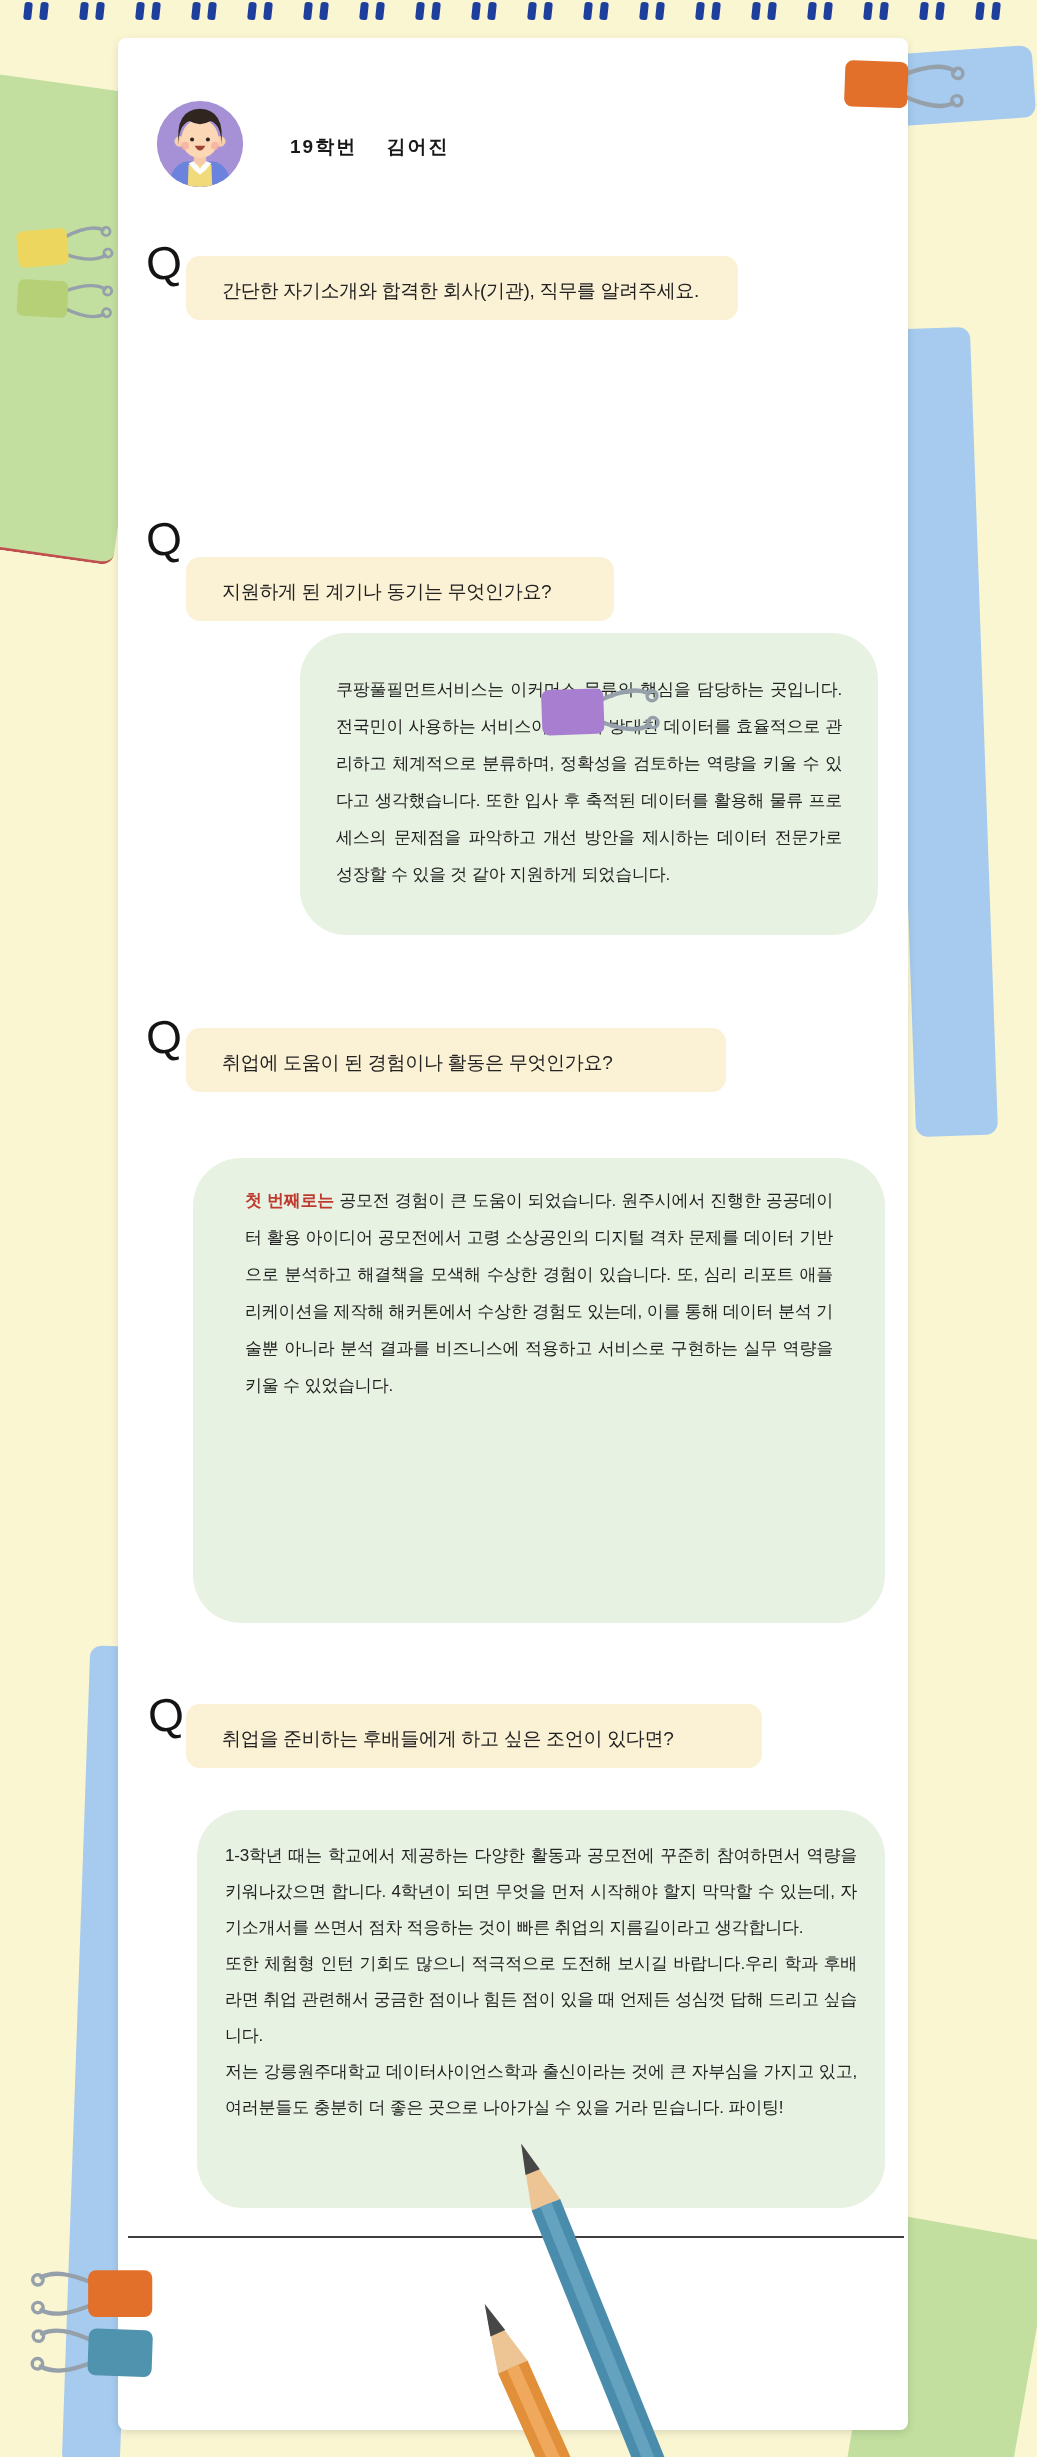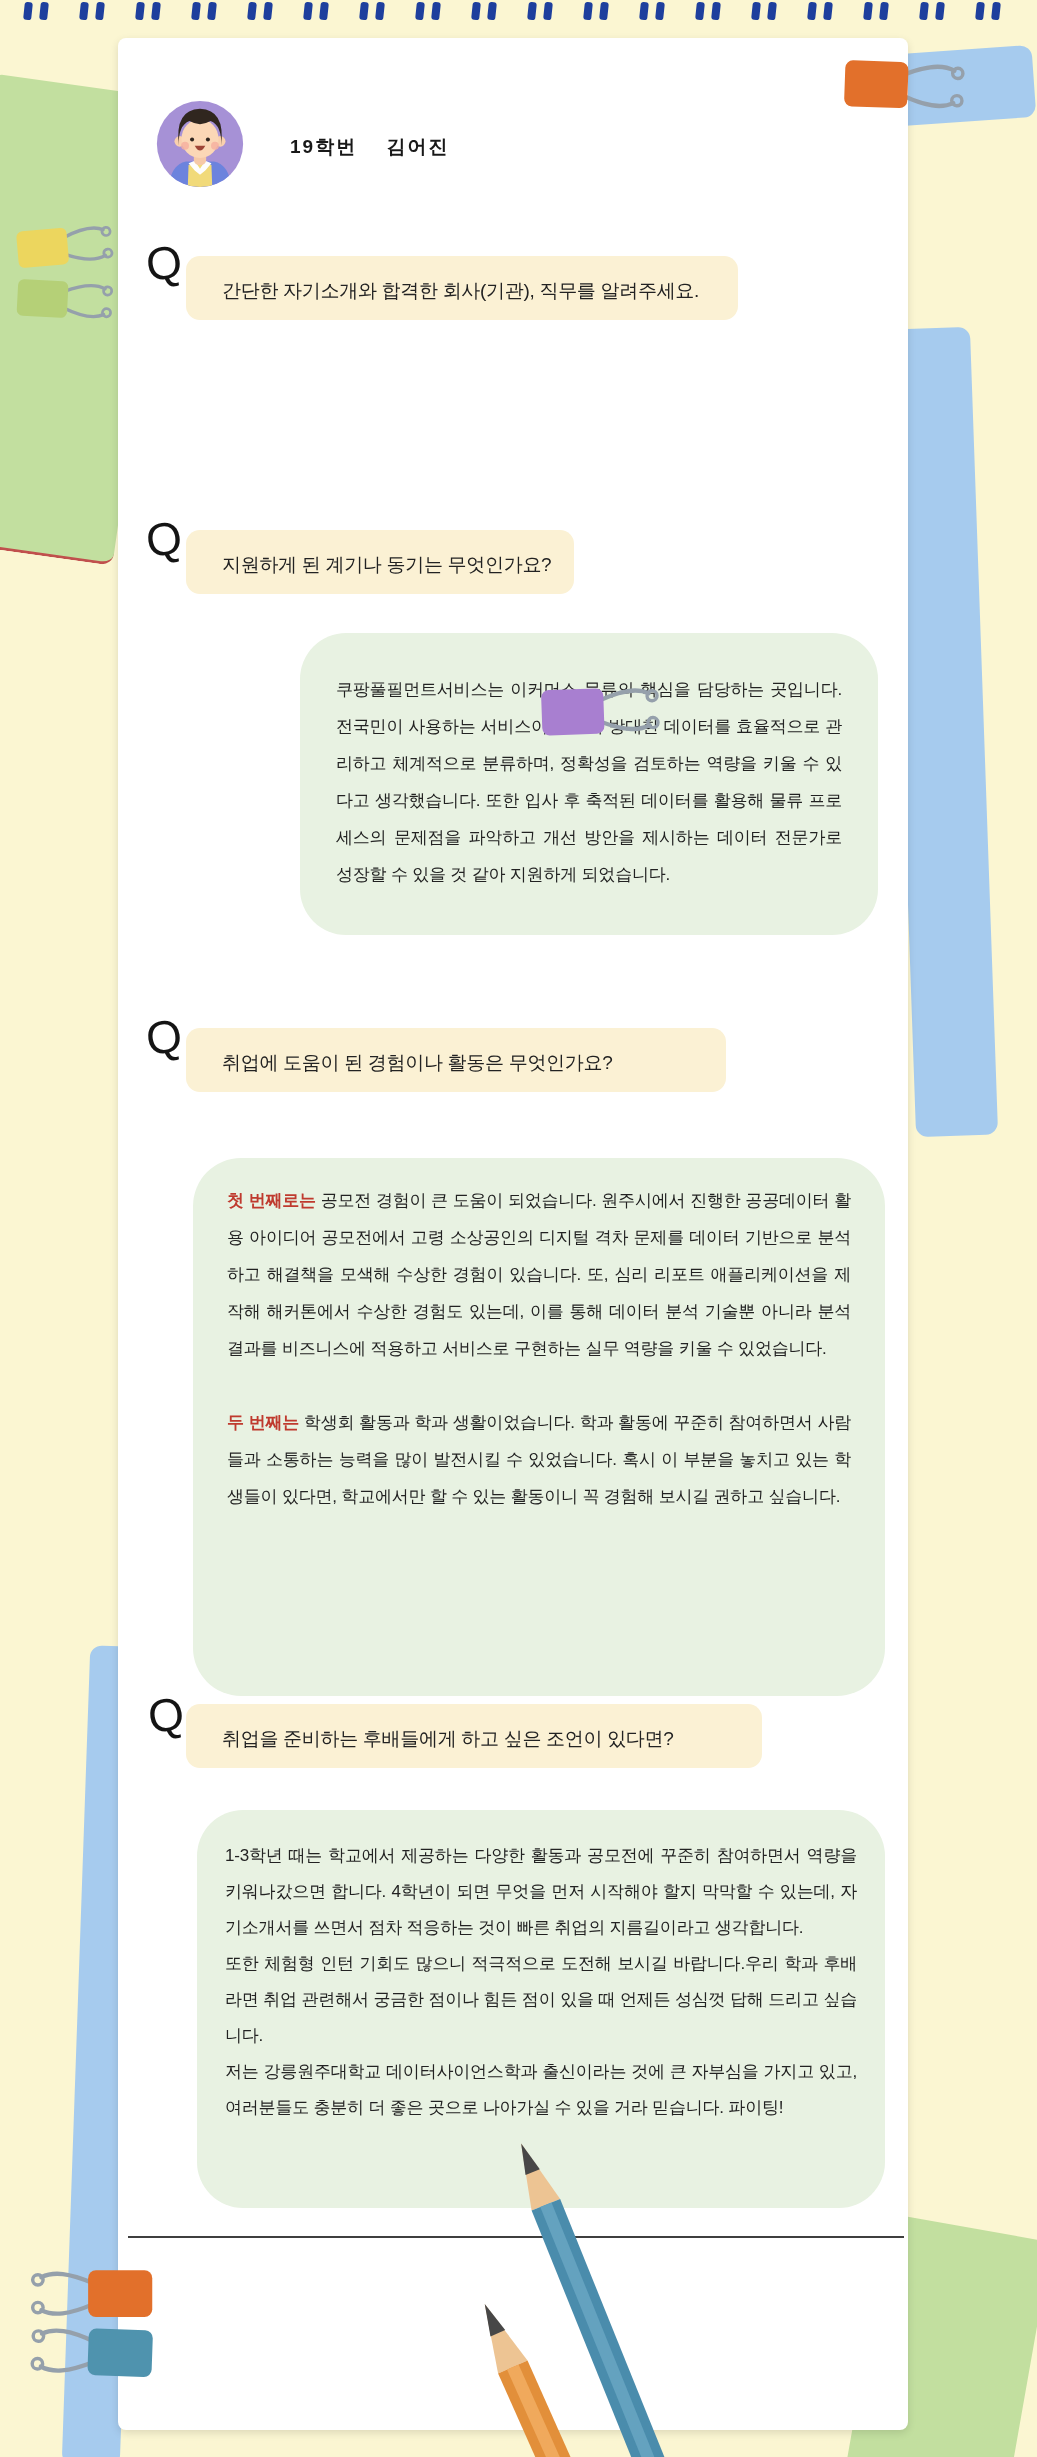--- a/index.html
+++ b/index.html
@@ -23,28 +23,28 @@
   .bind-group i{display:inline-block;width:8px;height:18px;background:#1e3f9d;border-radius:3px;margin-right:8px;transform:rotate(6deg);}
 
   
   .avatar{position:absolute;z-index:3;left:156px;top:100px;width:88px;height:88px;}
   .title{position:absolute;z-index:3;left:290px;top:134px;font-size:19px;font-weight:600;color:#181818;letter-spacing:2px;word-spacing:22px;}
 
   
   .qmark{position:absolute;z-index:4;font-size:46px;color:#141414;transform:rotate(-8deg);font-weight:400;}
   .qm1{left:146px;top:236px;} .qm2{left:146px;top:512px;} .qm3{left:146px;top:1010px;} .qm4{left:148px;top:1688px;}
   .qbox{position:absolute;z-index:3;background:#fbf1d4;border-radius:14px;height:64px;display:flex;align-items:center;box-sizing:border-box;padding:6px 10px 0 36px;font-size:19px;color:#222;letter-spacing:-0.3px;white-space:nowrap;}
-  .qb1{left:186px;top:256px;width:552px;} .qb2{left:186px;top:530px;width:388px;}
+  .qb1{left:186px;top:256px;width:552px;} .qb2{left:186px;top:557px;width:428px;}
   .qb3{left:186px;top:1028px;width:540px;text-align:right;} .qb4{left:186px;top:1704px;width:576px;}
 
   
   .bubble{position:absolute;z-index:3;background:#e8f2e2;color:#222;box-sizing:border-box;font-size:17px;line-height:37px;text-align:justify;word-break:break-all;letter-spacing:-0.2px;}
   .a1{left:290px;top:353px;width:582px;height:102px;border-radius:32px;padding:15px 30px 0;text-align:left;white-space:pre-line;font-size:18px;line-height:36px;}
   .a2{left:300px;top:633px;width:578px;height:302px;border-radius:46px;padding:38px 36px 0;}
-  .a3{left:193px;top:1158px;width:692px;height:538px;border-radius:48px;padding:24px 34px 0;}
+  .a3{left:193px;top:1158px;width:692px;height:465px;border-radius:48px;padding:24px 52px 0;}
   .a3 p{margin:0;} .a3 p + p{margin-top:37px;}
   .a4{left:197px;top:1810px;width:688px;height:398px;border-radius:46px;padding:28px 28px 0;white-space:pre-line;line-height:36px;}
   .hl{color:#bf3a2e;font-weight:700;}
 
   
   .divider{position:absolute;z-index:3;left:128px;top:2236px;width:776px;height:2px;background:#3f3f3f;}
 
   
   .clip{position:absolute;z-index:5;}
   .clip svg{display:block;width:100%;height:auto;}
@@ -195,21 +195,20 @@
     <span>지원하게 된 계기나 동기는 무엇인가요?</span>
   </div>
   <div class="bubble a2"><span>쿠팡풀필먼트서비스는 이커머스 물류의 핵심을 담당하는 곳입니다. 전국민이 사용하는 서비스이다 보니 방대한 데이터를 효율적으로 관리하고 체계적으로 분류하며, 정확성을 검토하는 역량을 키울 수 있다고 생각했습니다. 또한 입사 후 축적된 데이터를 활용해 물류 프로세스의 문제점을 파악하고 개선 방안을 제시하는 데이터 전문가로 성장할 수 있을 것 같아 지원하게 되었습니다.</span></div>
 
   <div class="qmark qm3">Q</div>
   <div class="qbox qb3">
     <span>취업에 도움이 된 경험이나 활동은 무엇인가요?</span>
   </div>
   <div class="bubble a3">
     <p><span class="hl">첫 번째로는</span><span> 공모전 경험이 큰 도움이 되었습니다. 원주시에서 진행한 공공데이터 활용 아이디어 공모전에서 고령 소상공인의 디지털 격차 문제를 데이터 기반으로 분석하고 해결책을 모색해 수상한 경험이 있습니다. 또, 심리 리포트 애플리케이션을 제작해 해커톤에서 수상한 경험도 있는데, 이를 통해 데이터 분석 기술뿐 아니라 분석 결과를 비즈니스에 적용하고 서비스로 구현하는 실무 역량을 키울 수 있었습니다.</span></p>
-    <p><span class="hl">두 번째는</span><span> 학생회 활동과 학과 생활이었습니다. 학과 활동에 꾸준히 참여하면서 사람들과 소통하는 능력을 많이 발전시킬 수 있었습니다. 혹시 이 부분을 놓치고 있는 학생들이 있다면, 학교에서만 할 수 있는 활동이니 꼭 경험해 보시길 권하고 싶습니다.</span></p>
   </div>
 
   <div class="qmark qm4">Q</div>
   <div class="qbox qb4">
     <span>취업을 준비하는 후배들에게 하고 싶은 조언이 있다면?</span>
   </div>
   <div class="bubble a4"><span>1-3학년 때는 학교에서 제공하는 다양한 활동과 공모전에 꾸준히 참여하면서 역량을 키워나갔으면 합니다. 4학년이 되면 무엇을 먼저 시작해야 할지 막막할 수 있는데, 자기소개서를 쓰면서 점차 적응하는 것이 빠른 취업의 지름길이라고 생각합니다.
 또한 체험형 인턴 기회도 많으니 적극적으로 도전해 보시길 바랍니다.우리 학과 후배라면 취업 관련해서 궁금한 점이나 힘든 점이 있을 때 언제든 성심껏 답해 드리고 싶습니다.
 저는 강릉원주대학교 데이터사이언스학과 출신이라는 것에 큰 자부심을 가지고 있고, 여러분들도 충분히 더 좋은 곳으로 나아가실 수 있을 거라 믿습니다. 파이팅!</span></div>
 

